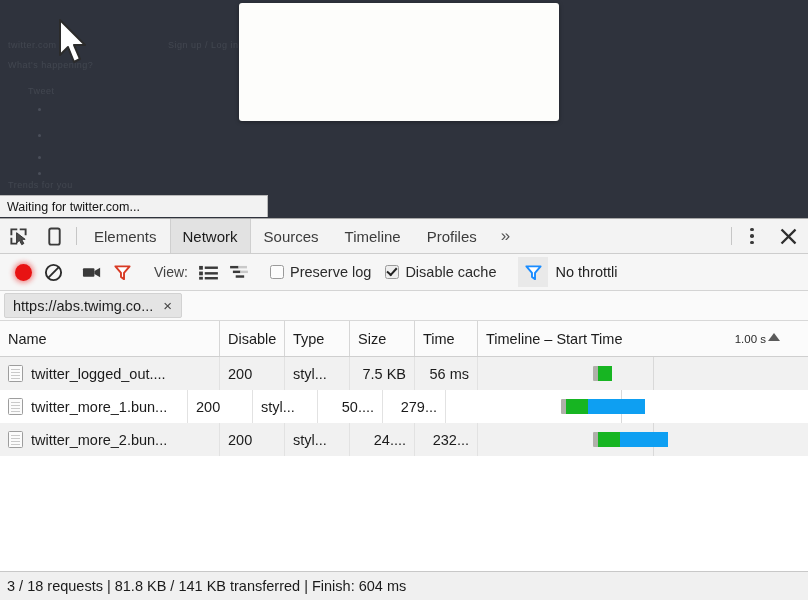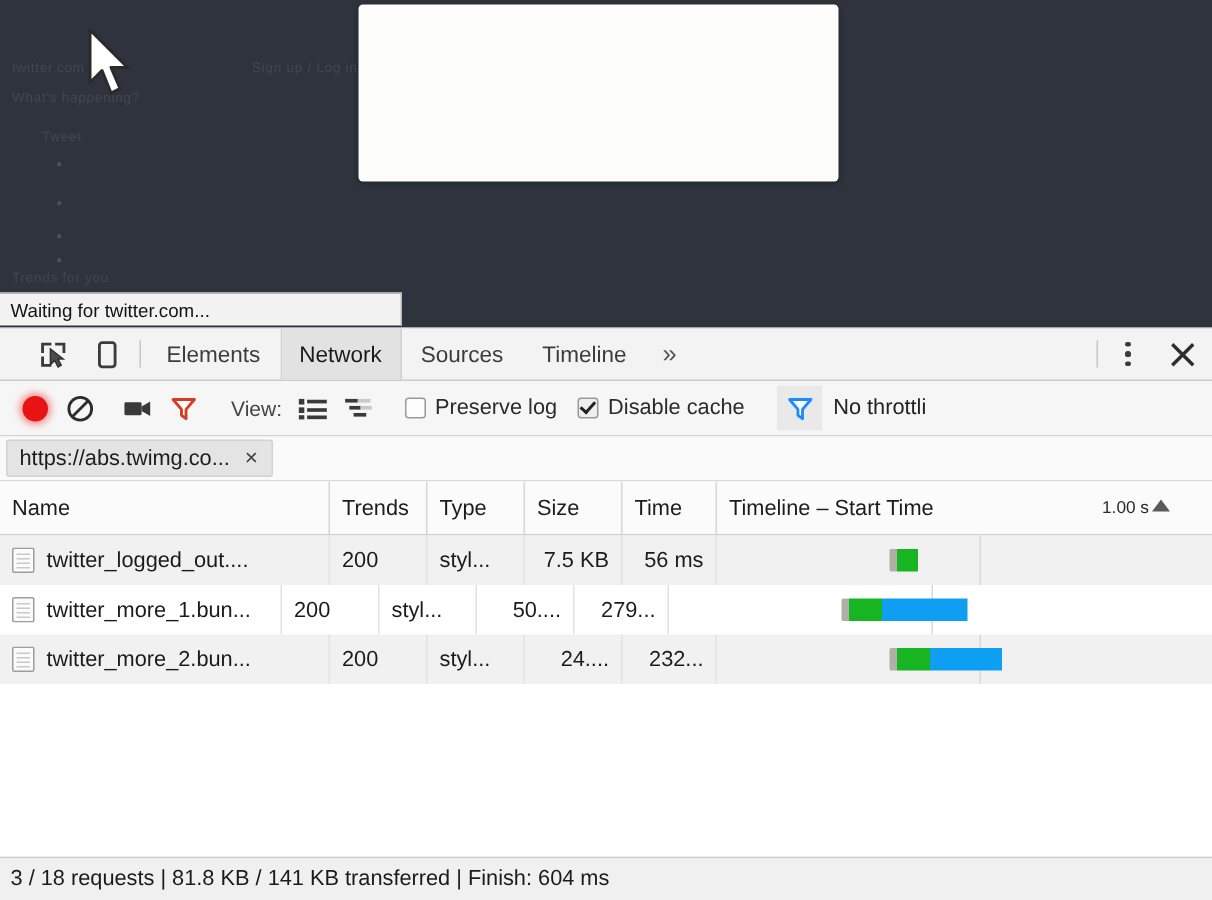--- a/index.html
+++ b/index.html
@@ -68,21 +68,20 @@
   }
 
   
   .tabstrip {
     height: 35px;
     background: #f3f3f3;
     border-bottom: 1px solid #cdcdcd;
     display: flex; align-items: stretch;
     flex: none;
     position: relative;
-    padding-left: 17px;
   }
   .tb-icon-btn {
     width: 36px;
     display: flex; align-items: center; justify-content: center;
     cursor: pointer;
   }
   .vdiv {
     width: 1px; background: #c6c6c6; margin: 8px 4px;
     flex: none;
   }
@@ -303,20 +302,23 @@
       </div>
       <div class="tab active">
         <span>Network</span>
       </div>
       <div class="tab">
         <span>Sources</span>
       </div>
       <div class="tab">
         <span>Timeline</span>
       </div>
+      <div class="tab">
+        <span>Profiles</span>
+      </div>
       <div class="tab more">
         <span>»</span>
       </div>
 
       <div class="tabstrip-spacer"></div>
       <div class="vdiv"></div>
       <div class="kebab">
         <i></i>
           <i></i>
           <i></i>
@@ -401,21 +403,21 @@
         <span class="x">×</span>
       </div>
     </div>
 
     <div class="tablewrap">
       <div class="thead" id="thead">
           <div class="th" style="width: 220px;">
             <span>Name</span>
           </div>
           <div class="th" style="width: 65px;">
-            <span>Trends</span>
+            <span>Disable</span>
           </div>
           <div class="th" style="width: 65px;">
             <span>Type</span>
           </div>
           <div class="th" style="width: 65px;">
             <span>Size</span>
           </div>
           <div class="th" style="width: 63px;">
             <span>Time</span>
           </div>

